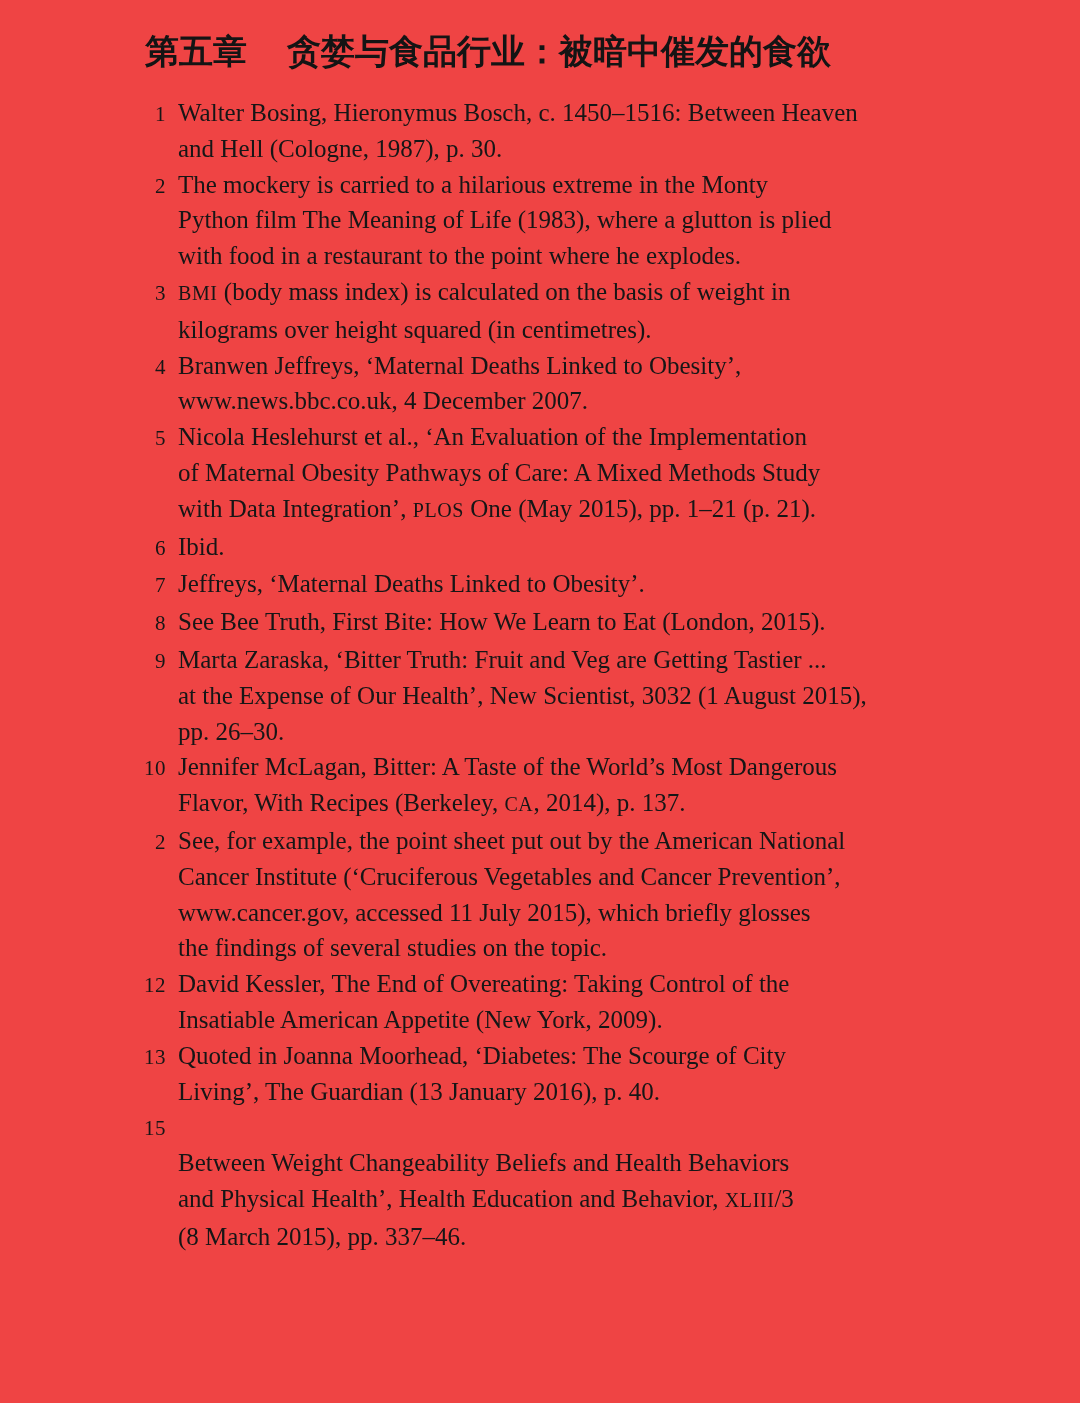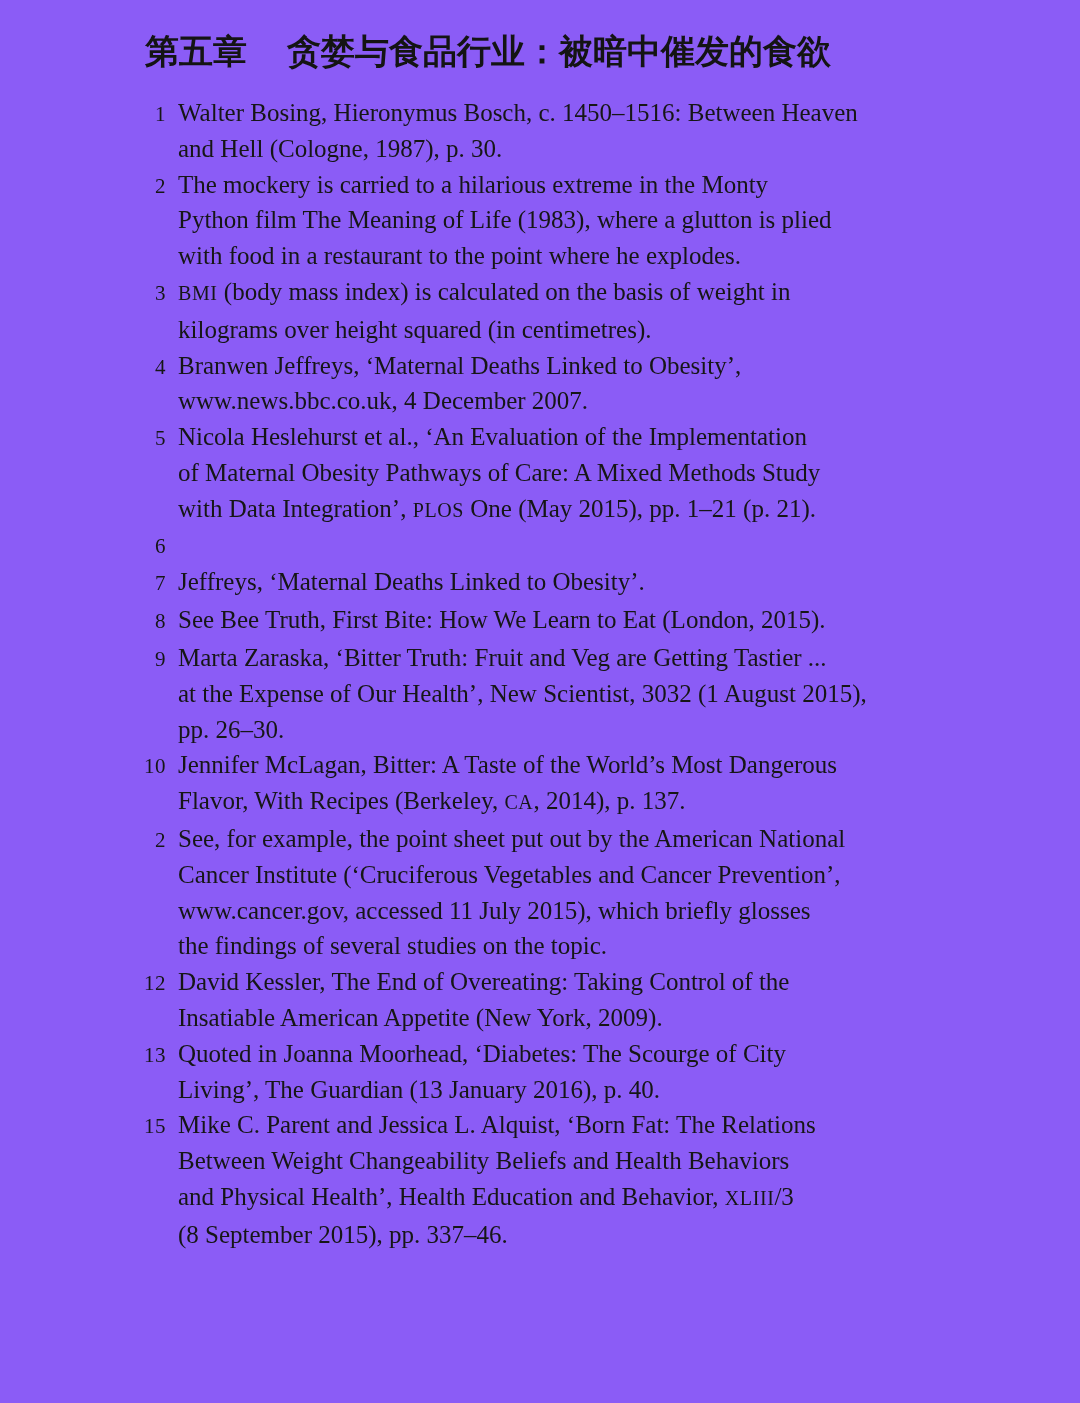--- a/index.html
+++ b/index.html
@@ -1,21 +1,21 @@
 <!DOCTYPE html>
 <html><head>
 <meta charset="utf-8">
 <style>
   html, body { margin: 0; padding: 0; background: #e8e8e8; }
   .page {
     position: relative;
     width: 1080px;
     height: 1403px;
     margin: 0 auto;
-    background: #8b5cf6;
+    background: #ef4444;
     overflow: hidden;
     font-family: "Liberation Serif", serif;
     color: #161616;
     -webkit-font-smoothing: antialiased;
   }
   .content {
     position: absolute;
     left: 133px;
     top: 30px;
     width: 830px;
@@ -72,20 +72,21 @@
         <li class="note">
           <span class="note-num">4</span>
           <div class="note-text"><span>Branwen Jeffreys, ‘Maternal Deaths Linked to Obesity’,</span><br><span>www.news.bbc.co.uk, 4 December 2007.</span></div>
         </li>
         <li class="note">
           <span class="note-num">5</span>
           <div class="note-text"><span>Nicola Heslehurst et al., ‘An Evaluation of the Implementation</span><br><span>of Maternal Obesity Pathways of Care: A Mixed Methods Study</span><br><span>with Data Integration’, </span><span class="it sc">PLOS</span><span class="it"> One</span><span> (May 2015), pp. 1–21 (p. 21).</span></div>
         </li>
         <li class="note">
           <span class="note-num">6</span>
+          <div class="note-text"><span>Ibid.</span></div>
         </li>
         <li class="note">
           <span class="note-num">7</span>
           <div class="note-text"><span>Jeffreys, ‘Maternal Deaths Linked to Obesity’.</span></div>
         </li>
         <li class="note">
           <span class="note-num">8</span>
           <div class="note-text"><span>See Bee Truth, </span><span class="it">First Bite: How We Learn to Eat</span><span> (London, 2015).</span></div>
         </li>
         <li class="note">
@@ -103,17 +104,17 @@
         <li class="note">
           <span class="note-num">12</span>
           <div class="note-text"><span>David Kessler, </span><span class="it">The End of Overeating: Taking Control of the</span><br><span class="it">Insatiable American Appetite</span><span> (New York, 2009).</span></div>
         </li>
         <li class="note">
           <span class="note-num">13</span>
           <div class="note-text"><span>Quoted in Joanna Moorhead, ‘Diabetes: The Scourge of City</span><br><span>Living’, </span><span class="it">The Guardian</span><span> (13 January 2016), p. 40.</span></div>
         </li>
         <li class="note">
           <span class="note-num">15</span>
-          <div class="note-text"><span>Mike C. Parent and Jessica L. Alquist, ‘Born Fat: The Relations</span><br><span>Between Weight Changeability Beliefs and Health Behaviors</span><br><span>and Physical Health’, </span><span class="it">Health Education and Behavior</span><span>, </span><span class="sc">XLIII</span><span>/3</span><br><span>(8 September 2015), pp. 337–46.</span></div>
+          <div class="note-text"><br><span>Between Weight Changeability Beliefs and Health Behaviors</span><br><span>and Physical Health’, </span><span class="it">Health Education and Behavior</span><span>, </span><span class="sc">XLIII</span><span>/3</span><br><span>(8 March 2015), pp. 337–46.</span></div>
         </li>
       </ol>
   </div>
 </div>
 
 </body></html>

